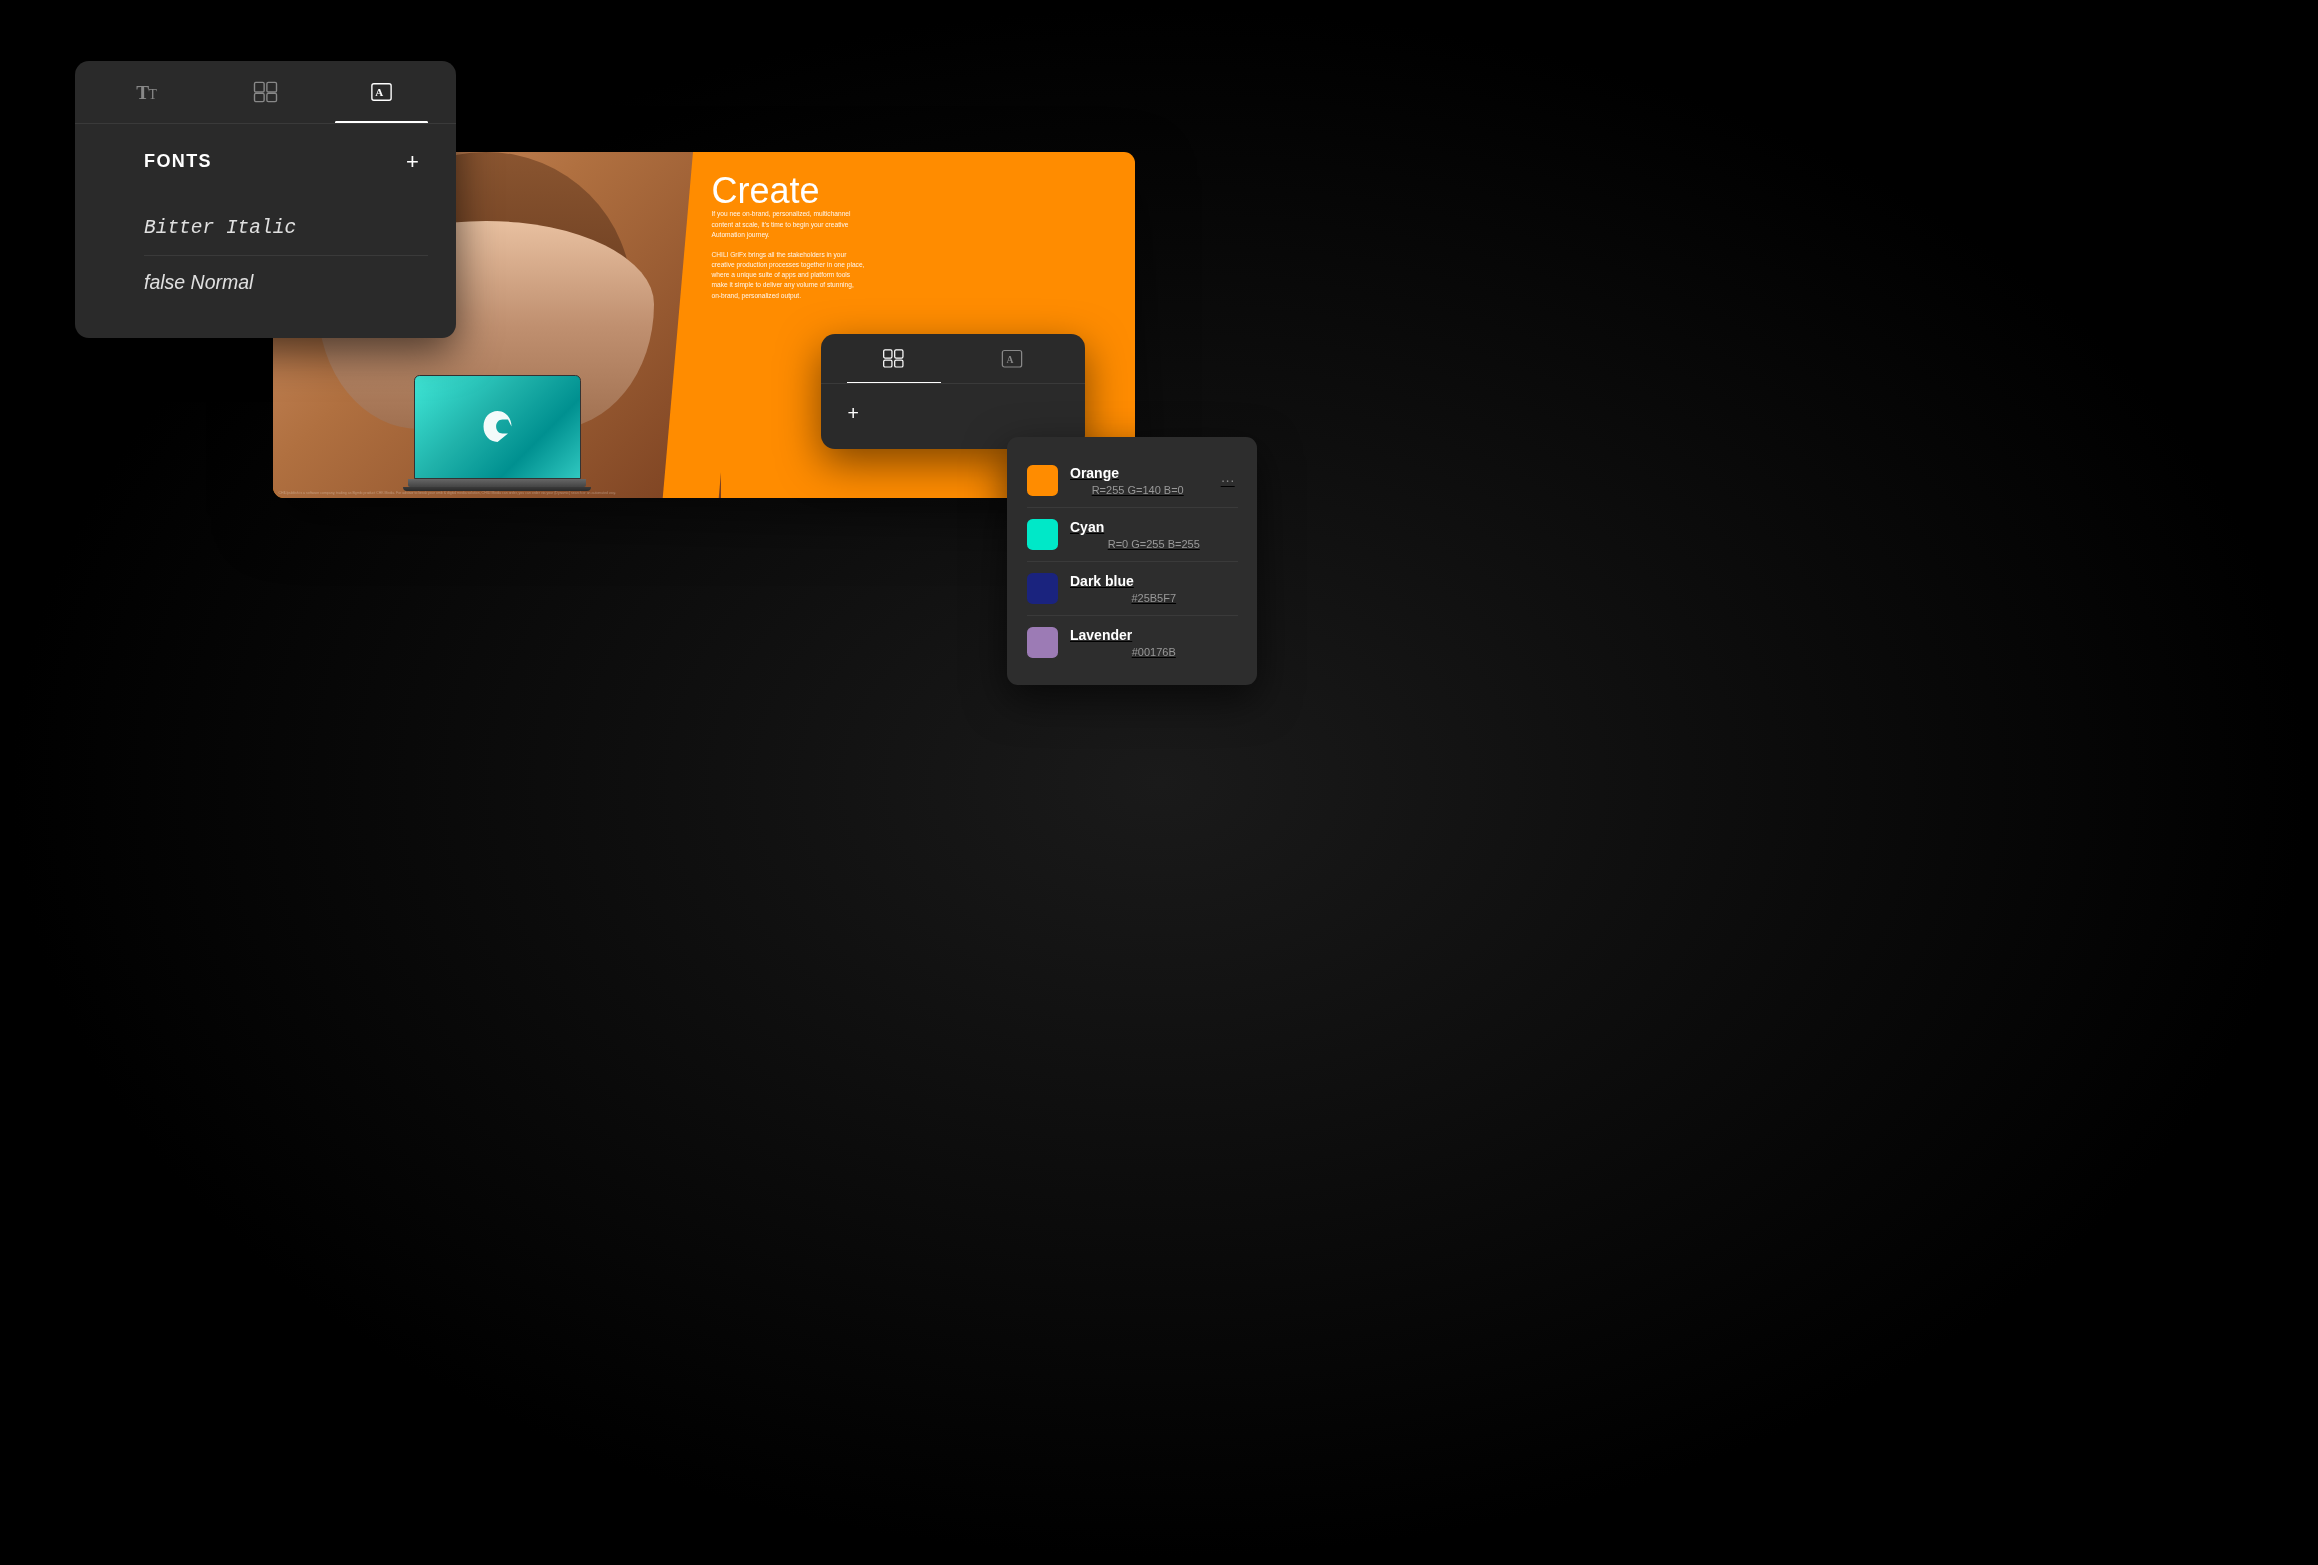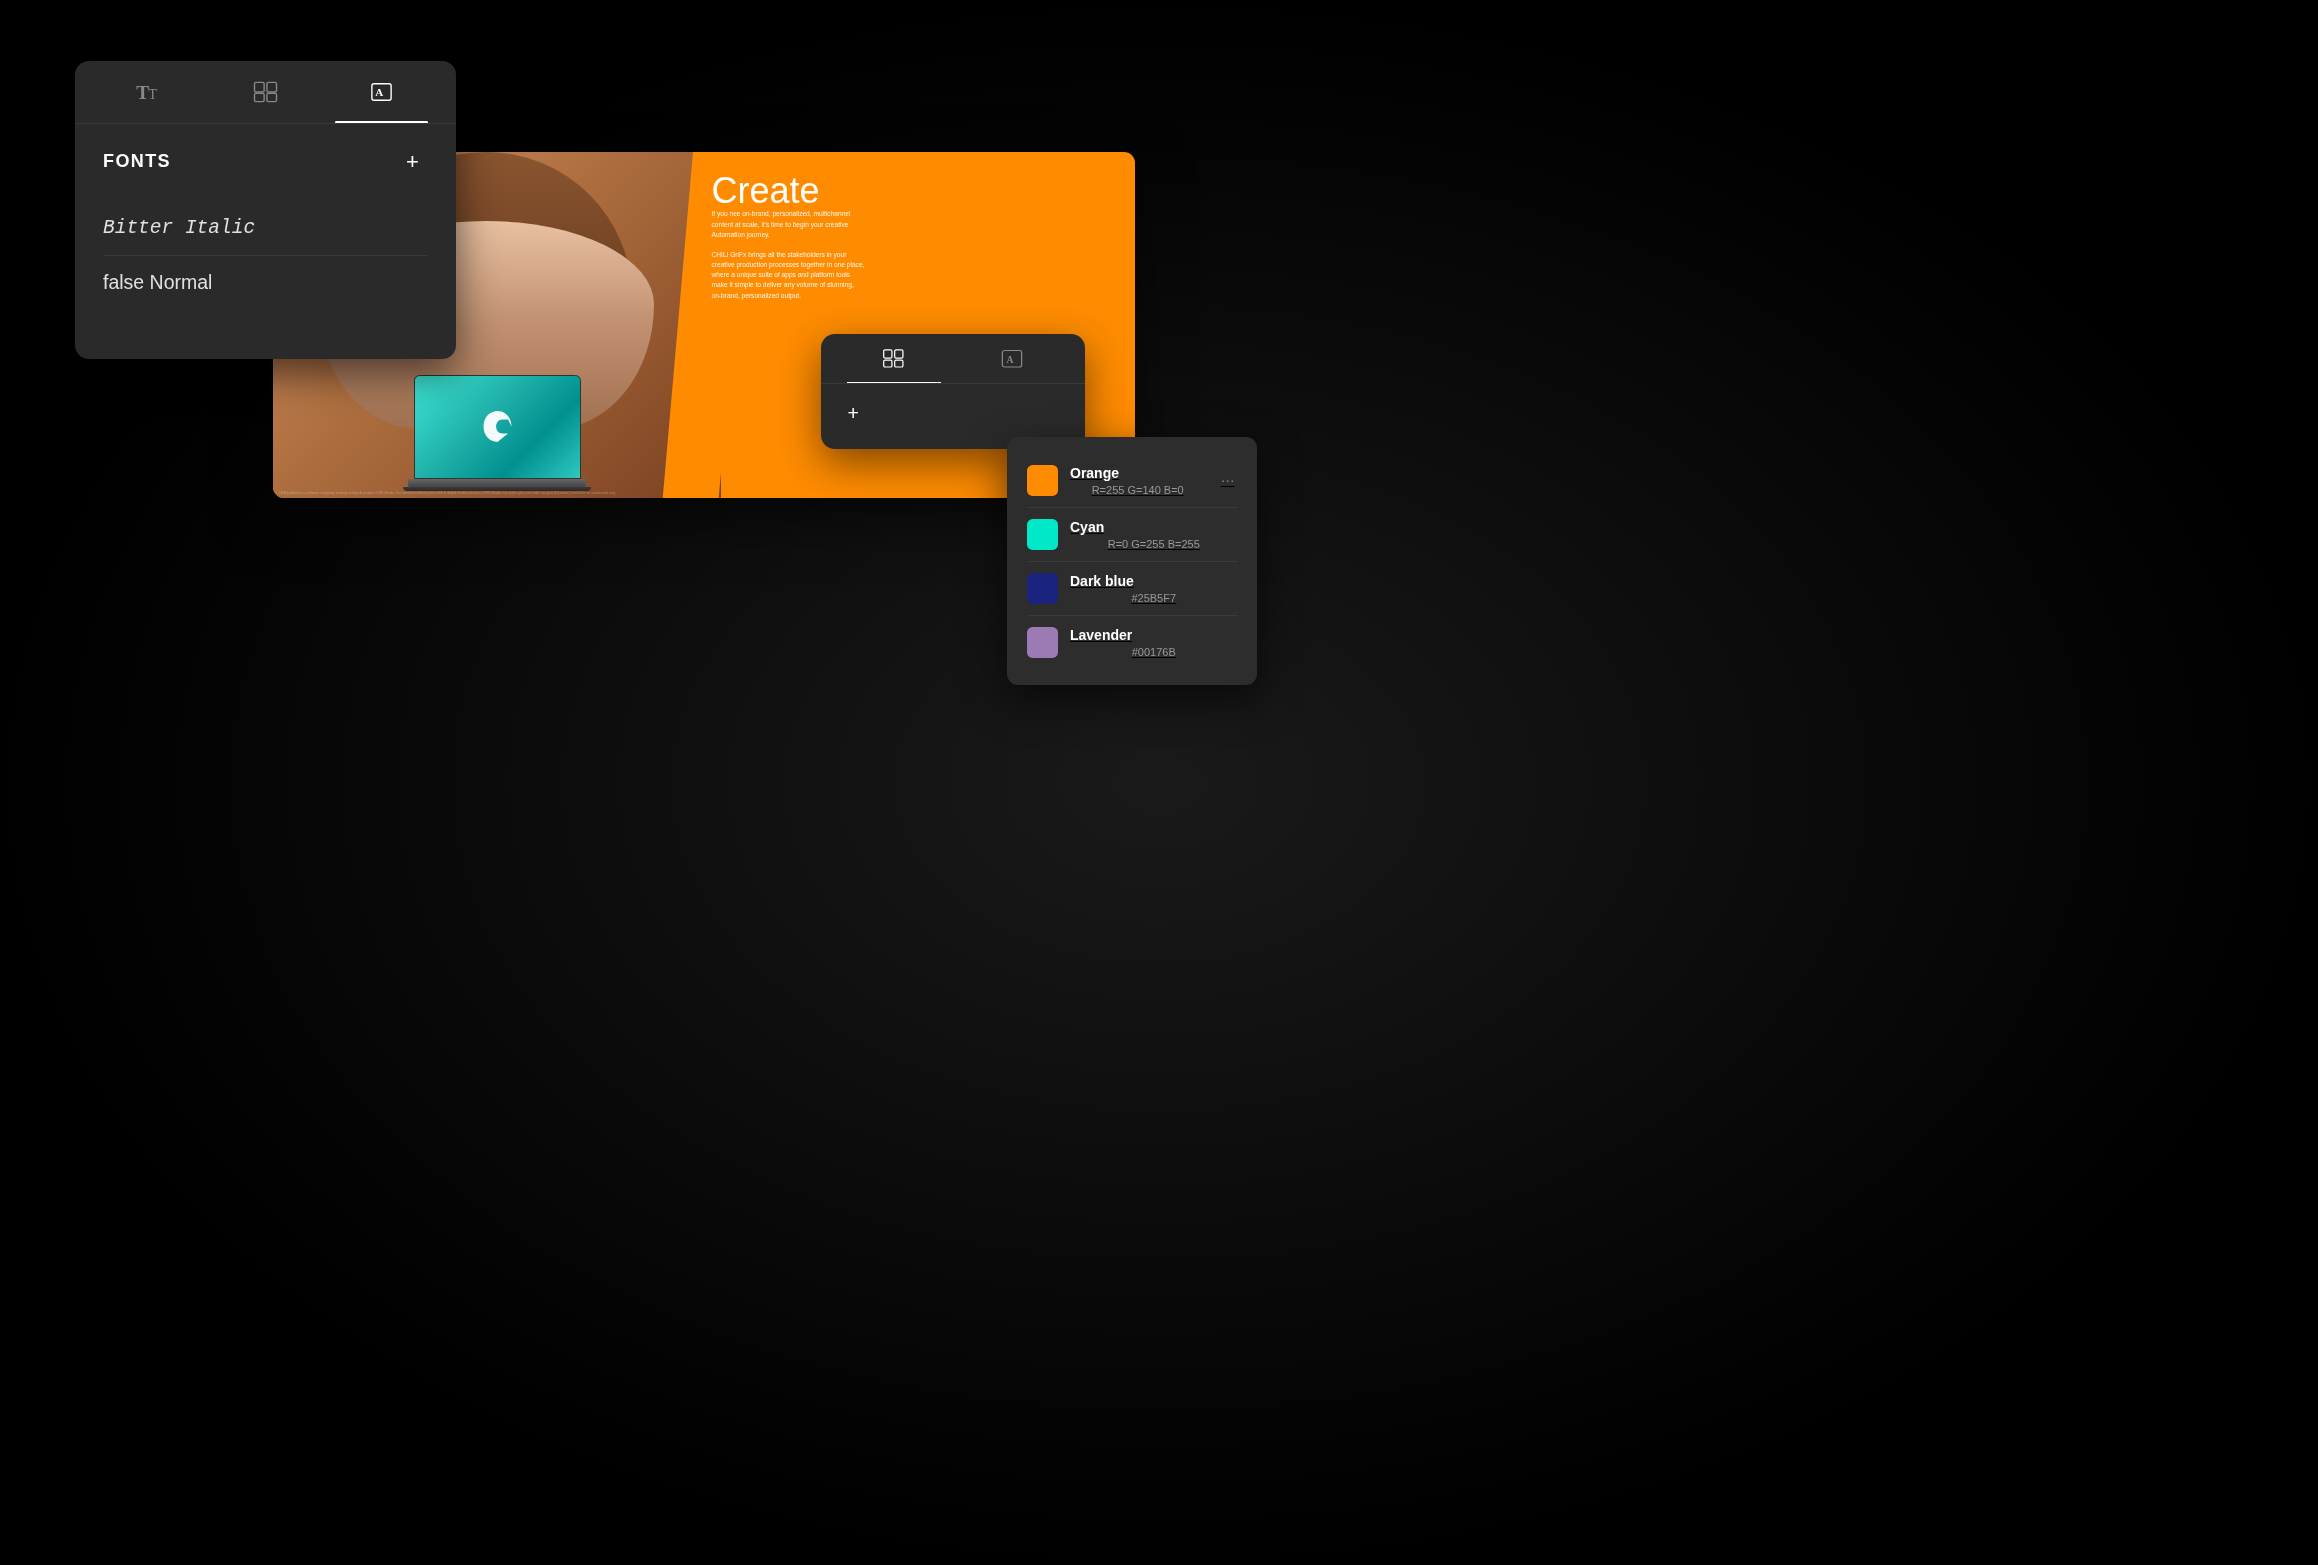--- a/index.html
+++ b/index.html
@@ -62,21 +62,22 @@
 
     .tab-icon {
       width: 33px;
       height: 33px;
       display: flex;
       align-items: center;
       justify-content: center;
     }
 
     .panel-content {
-      padding: 22px 28px 50px;
+      padding: 22px 28px 29px;
+      margin-left: 41px;
     }
 
     .panel-section-header {
       display: flex;
       align-items: center;
       justify-content: space-between;
       margin-bottom: 25px;
     }
 
     .section-label {
@@ -100,20 +101,21 @@
       justify-content: center;
       line-height: 1;
     }
 
     .font-item {
       padding: 15.3px 0;
       color: #e0e0e0;
       font-size: 19.5px;
       border-bottom: 0.7px solid #3a3a3a;
       cursor: pointer;
+      font-style: italic;
     }
 
     .font-item:last-child {
       border-bottom: none;
     }
 
     .font-bitter { font-style: italic; font-family: Liberation Mono, monospace; }
     .font-satoshi { font-weight: 500; }
 
     

